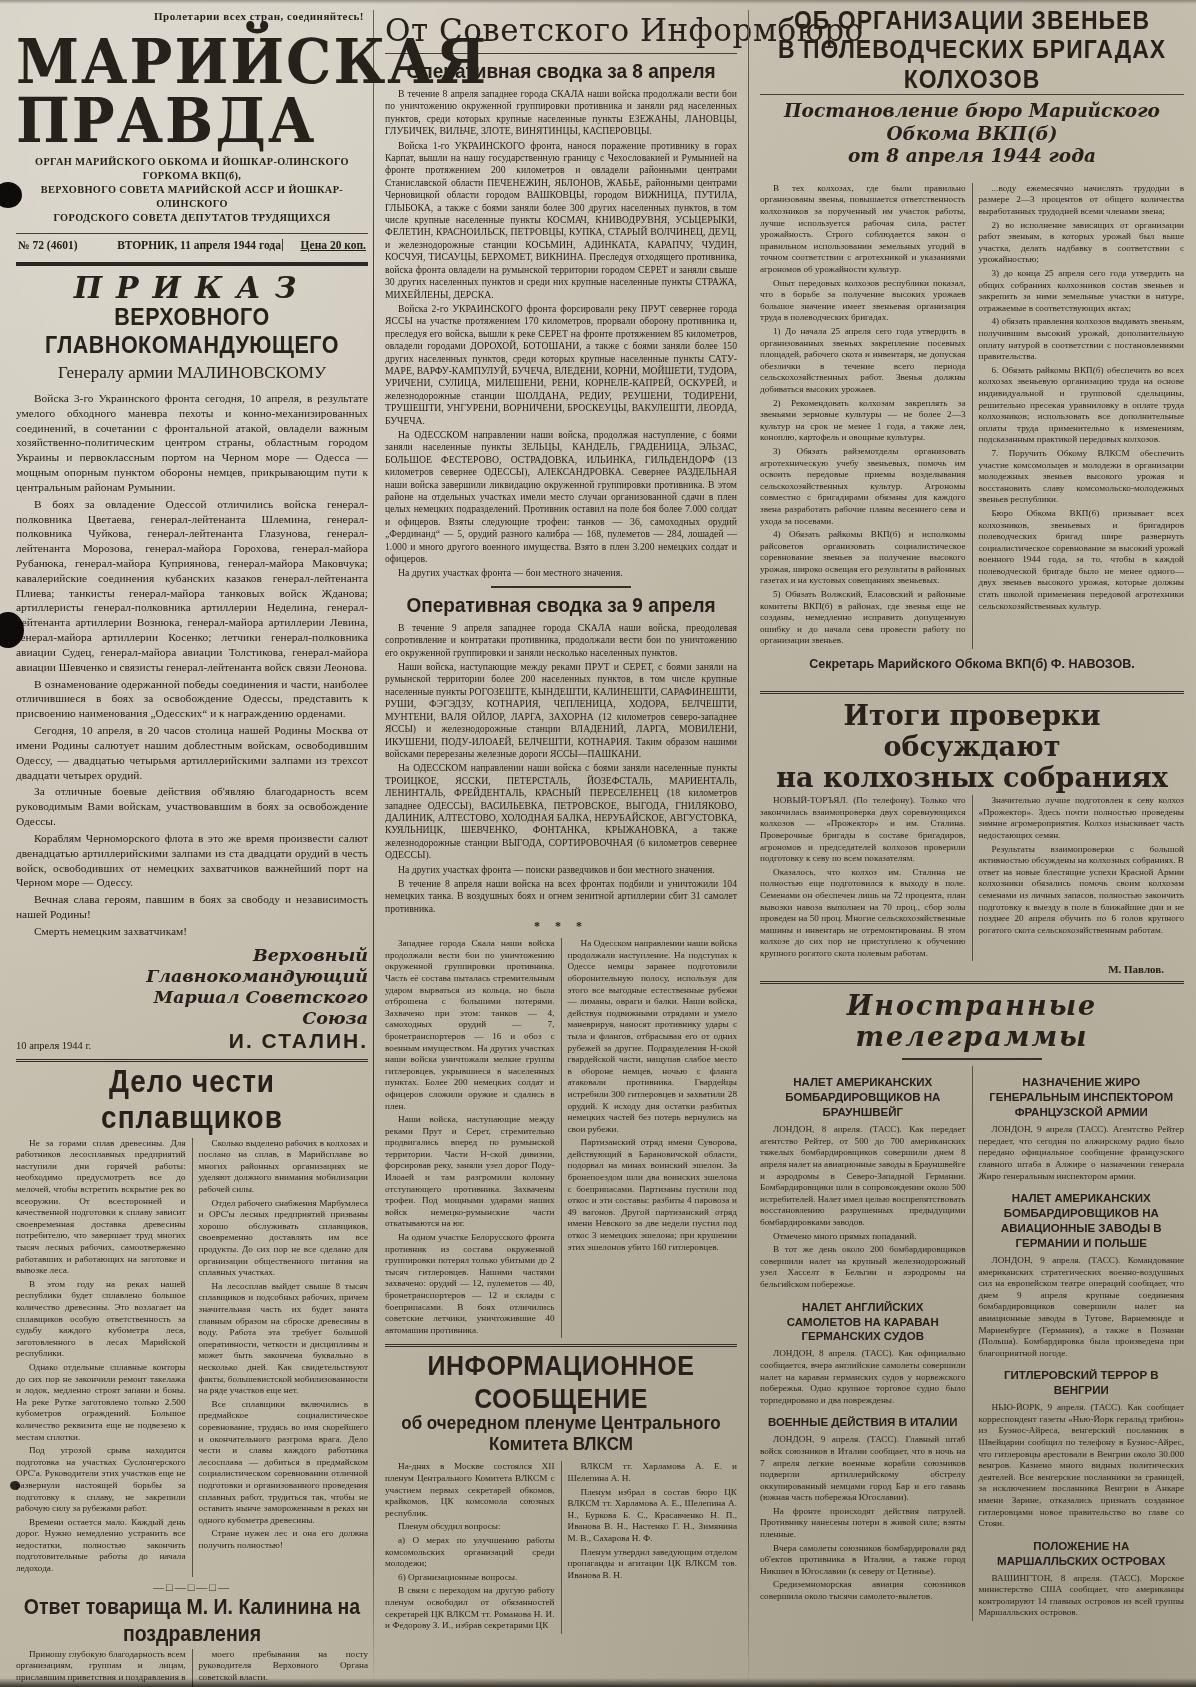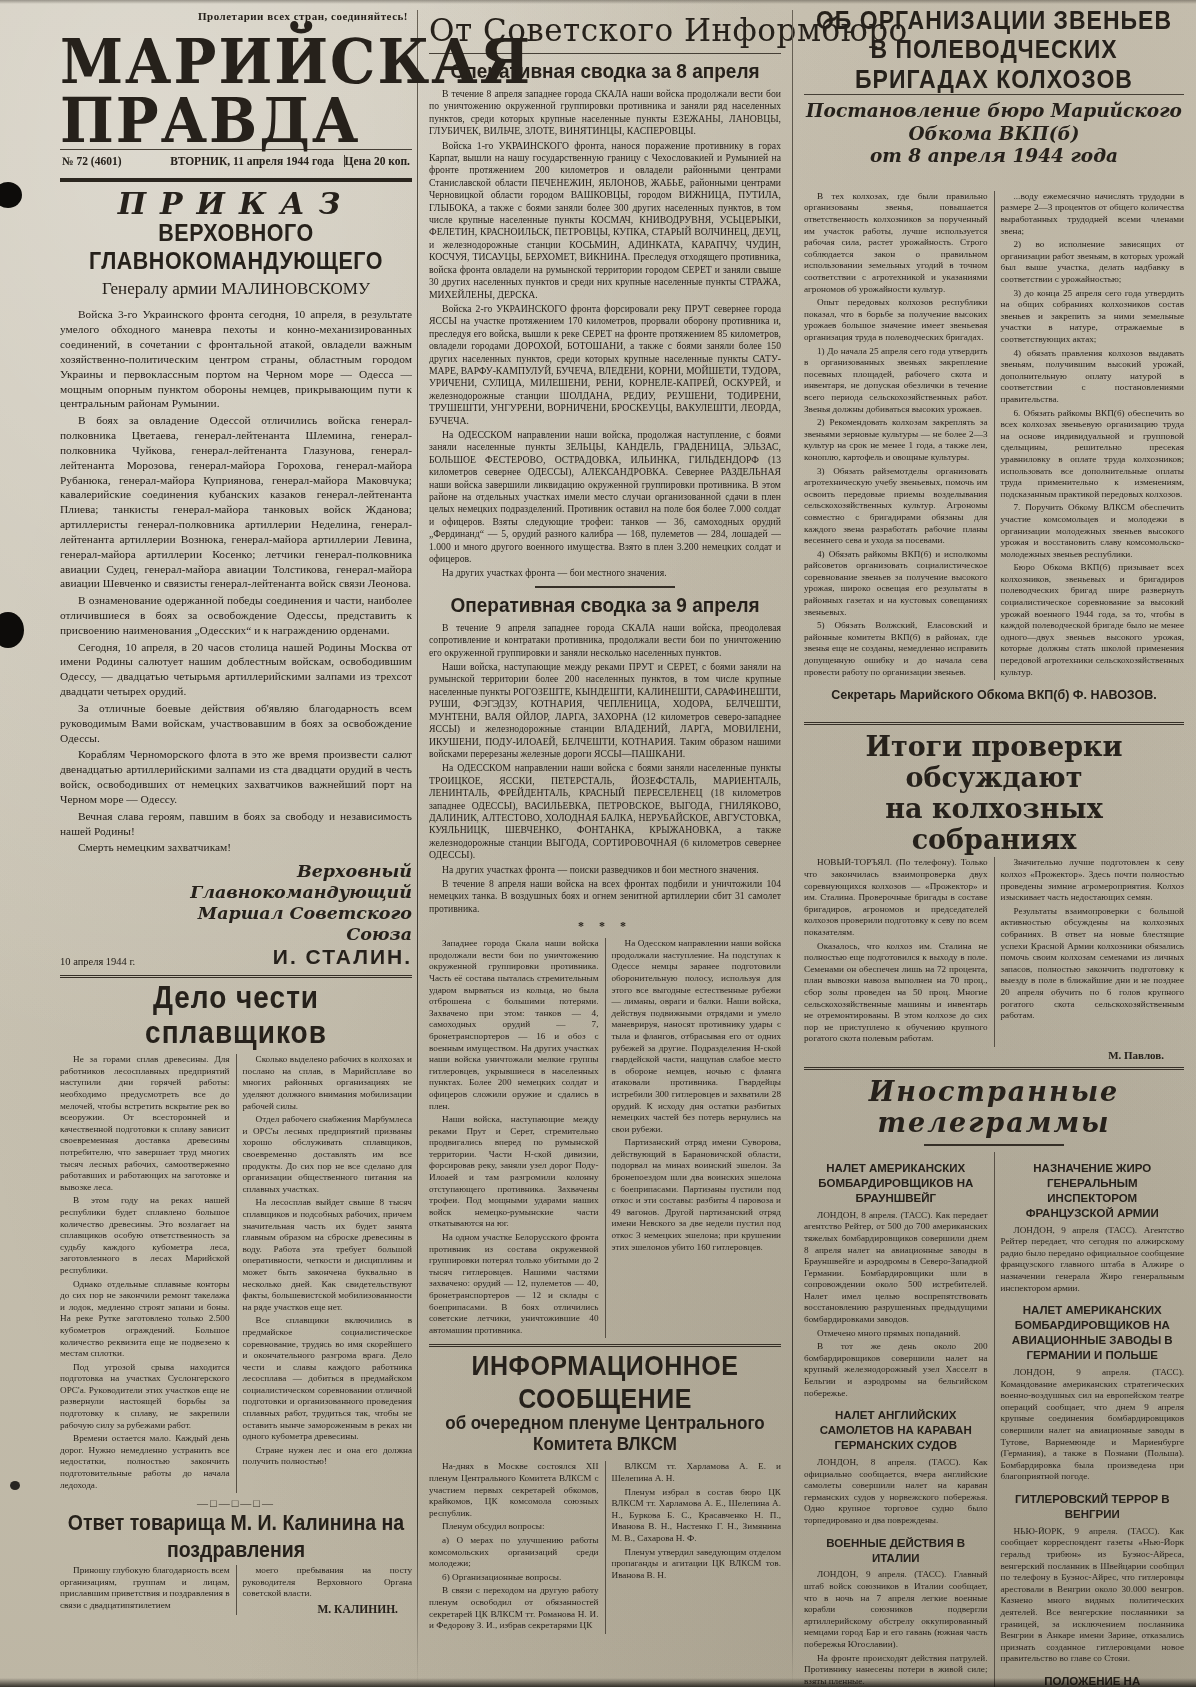--- a/index.html
+++ b/index.html
@@ -5,40 +5,40 @@
   html,body{margin:0;padding:0;background:#4a463f;}
   .page{position:relative;width:1196px;height:1687px;margin:0 auto;overflow:hidden;
     color:#26211b;font-family:"Liberation Serif",serif;
     background:
       radial-gradient(ellipse at 12% 8%, rgba(255,255,255,.30), transparent 42%),
       radial-gradient(ellipse at 88% 12%, rgba(120,105,80,.18), transparent 45%),
       radial-gradient(ellipse at 50% 55%, rgba(100,88,66,.10), transparent 75%),
       radial-gradient(ellipse at 90% 95%, rgba(70,60,40,.22), transparent 55%),
       linear-gradient(180deg,#cfc9ba 0%,#c8c2b2 55%,#bdb6a4 100%);}
   .cols{display:flex;align-items:stretch;padding:10px 8px 0 16px;height:100%;box-sizing:border-box;}
-  .colA{width:352px;flex:none;margin-left:44px;}
+  .colA{width:352px;flex:none;}
   .colB{width:364px;flex:none;padding:0 6px;box-sizing:border-box;}
   .colC{flex:1;padding:0 4px 0 6px;box-sizing:border-box;}
   .vr{width:1px;flex:none;background:linear-gradient(#6a6357,#3f3a32 20%,#3f3a32 90%,transparent);margin:0 5px;}
   .vr-in{width:1px;flex:none;background:#564f44;margin:0 6px;}
   p{margin:0;}
   .para{font-size:9.6px;line-height:1.28;text-align:justify;text-indent:13px;margin-bottom:2px;}
   .hr3{border-top:4px solid #2b261f;margin:6px 0 4px;}
   .hr1{border-top:1px solid #453f36;margin:5px 0;}
   .hr2{border-top:3px double #352f27;margin:6px 0;}
   .hr-short{width:140px;border-top:2px solid #352f27;margin:6px auto;}
   
   .tagline{font-size:11px;font-weight:bold;text-align:right;letter-spacing:.5px;padding-right:4px;}
   .mast-title{font-family:"DejaVu Serif",serif;font-weight:bold;font-size:57px;line-height:.96;
     letter-spacing:2px;transform:scaleY(1.08);transform-origin:top left;margin-top:10px;}
   .organ{font-size:10.3px;font-weight:bold;text-align:center;line-height:1.35;margin-top:14px;letter-spacing:.4px;}
   .issue-row{display:flex;justify-content:space-between;align-items:center;font-weight:bold;font-size:11.5px;
     margin-top:8px;padding:5px 2px;border-top:1px solid #453f36;}
   .issue-row .mid{flex:1;text-align:center;padding-left:39px;}
-  .issue-row .cell-r{border-left:1px solid #453f36;padding-left:0;}
+  .issue-row .cell-r{border-left:1px solid #453f36;padding-left:18px;text-decoration:underline;}
   
   .prikaz-t1{font-size:30px;font-weight:bold;letter-spacing:14px;text-align:center;margin-top:4px;
     font-family:"DejaVu Serif",serif;font-style:italic;}
   .prikaz-t2{font-size:21.5px;font-weight:bold;text-align:center;letter-spacing:.5px;margin-top:2px;
     font-family:"Liberation Sans",sans-serif;transform:scaleY(1.12);}
   .prikaz-t3{font-size:17px;text-align:center;margin:6px 0 8px;}
   .prikaz-body .para{font-size:11.4px;line-height:1.30;text-indent:18px;}
   .sig-block{display:flex;align-items:flex-end;margin-top:6px;}
   .sig-date{font-size:10.5px;flex:none;padding-bottom:2px;}
   .sig-lines{flex:1;text-align:right;}
@@ -64,21 +64,21 @@
   .stars{text-align:center;font-weight:bold;font-size:12px;letter-spacing:6px;margin:4px 0;}
   
   .is-title{font-size:25px;font-weight:bold;text-align:center;margin-top:6px;
     font-family:"Liberation Sans",sans-serif;transform:scaleY(1.12);letter-spacing:.5px;}
   .is-sub{font-size:17px;font-weight:bold;text-align:center;margin:3px 0 7px;
     font-family:"Liberation Sans",sans-serif;transform:scaleY(1.05);}
   
   .zv-title{font-size:23px;font-weight:bold;text-align:center;line-height:1.15;
     font-family:"Liberation Sans",sans-serif;transform:scaleY(1.12);letter-spacing:1px;}
   .zv-sub{font-family:"DejaVu Serif",serif;font-style:italic;font-weight:bold;font-size:18.5px;
-    text-align:center;line-height:1.2;margin:4px 0 24px;}
+    text-align:center;line-height:1.2;margin:4px 0 16px;}
   .zv-sig{text-align:center;font-weight:bold;font-size:12.5px;margin:8px 0 20px;
     font-family:"Liberation Sans",sans-serif;}
   
   .it-title{font-family:"DejaVu Serif",serif;font-size:27px;font-weight:bold;text-align:center;line-height:1.15;margin:4px 0 2px;}
   .byline{text-align:right;font-weight:bold;font-size:11px;padding-right:20px;margin-top:2px;}
   
   .tg-title{font-family:"DejaVu Serif",serif;font-style:italic;font-weight:bold;font-size:27px;
     text-align:center;letter-spacing:2px;margin-top:4px;}
   .tg-art-h{font-size:11.5px;font-weight:bold;text-align:center;line-height:1.3;margin:9px 6px 4px;
     font-family:"Liberation Sans",sans-serif;}
@@ -96,20 +96,25 @@
 <body>
 
 <div class="page">
   <div class="cols">
 
     <div class="colA">
       <div class="tagline">Пролетарии всех стран, соединяйтесь!</div>
       <div class="mast-title">
         <div>МАРИЙСКАЯ</div>
         <div>ПРАВДА</div>
+      </div>
+      <div class="organ">
+        <div>ОРГАН МАРИЙСКОГО ОБКОМА И ЙОШКАР-ОЛИНСКОГО ГОРКОМА ВКП(б),</div>
+        <div>ВЕРХОВНОГО СОВЕТА МАРИЙСКОЙ АССР И ЙОШКАР-ОЛИНСКОГО</div>
+        <div>ГОРОДСКОГО СОВЕТА ДЕПУТАТОВ ТРУДЯЩИХСЯ</div>
       </div>
       <div class="issue-row">
         <span>№ 72 (4601)</span>
         <span class="mid">ВТОРНИК, 11 апреля 1944 года</span>
         <span class="cell-r">Цена 20 коп.</span>
       </div>
 
       <div class="hr3"></div>
 
       <div>

